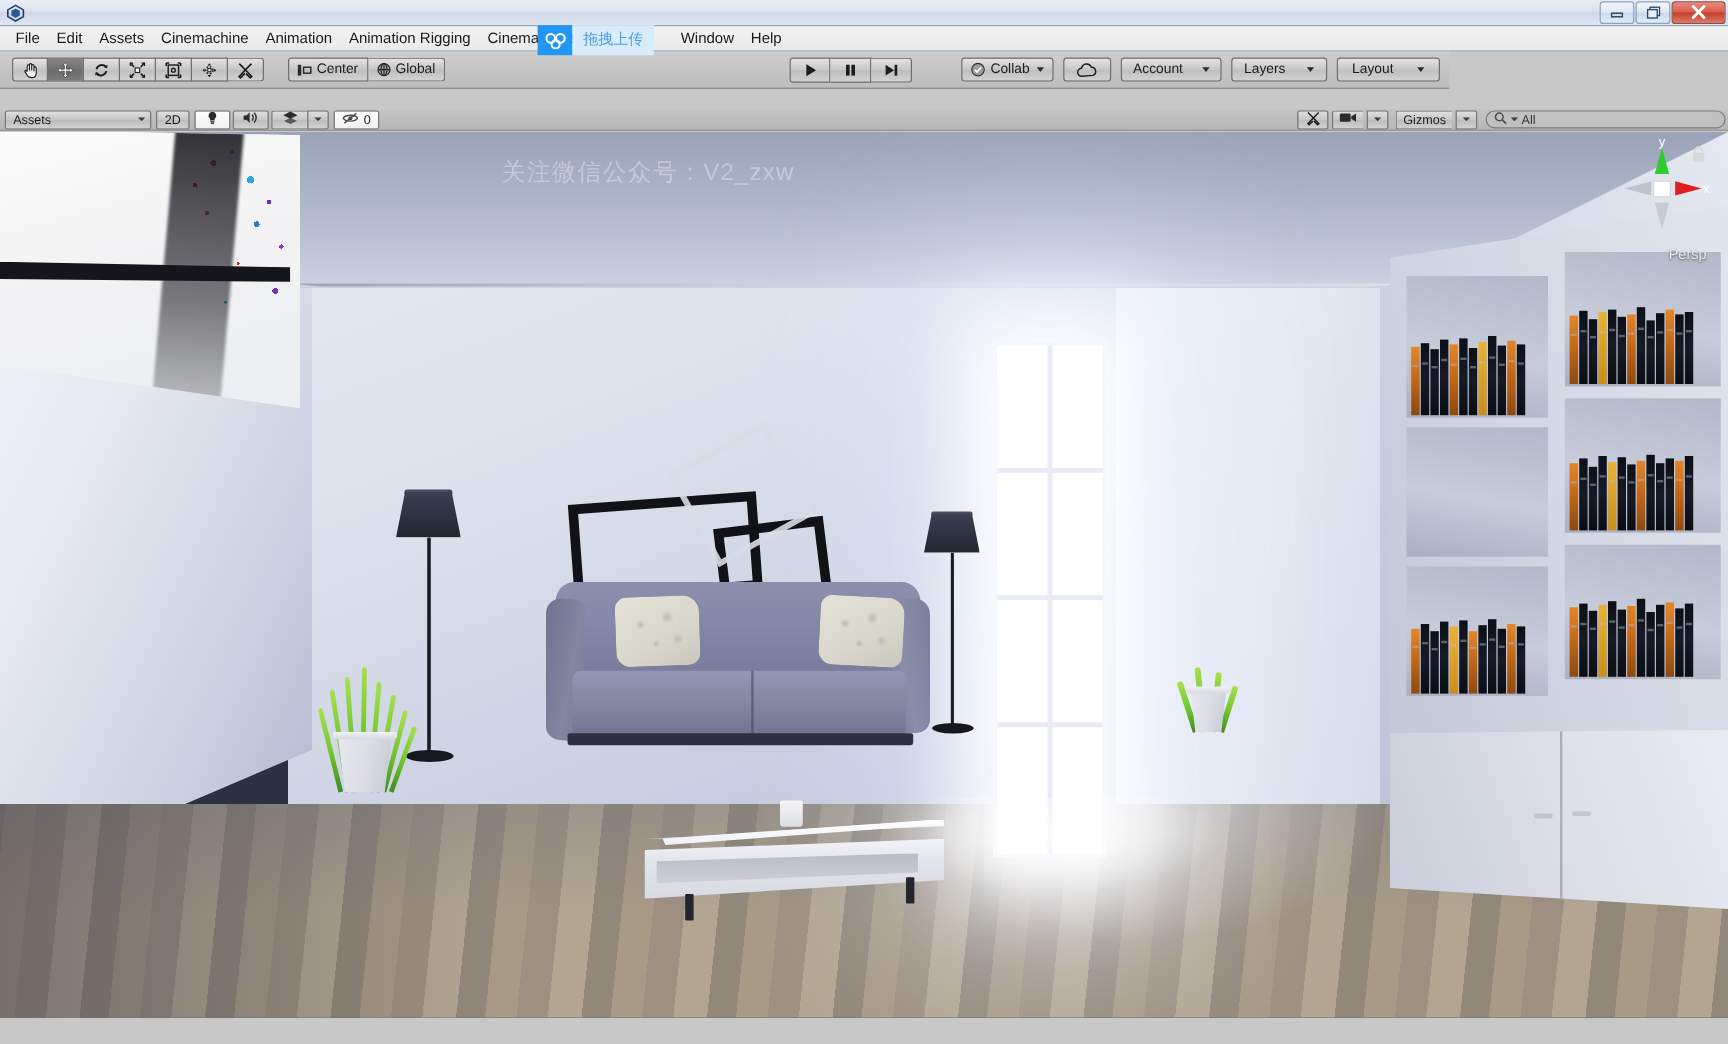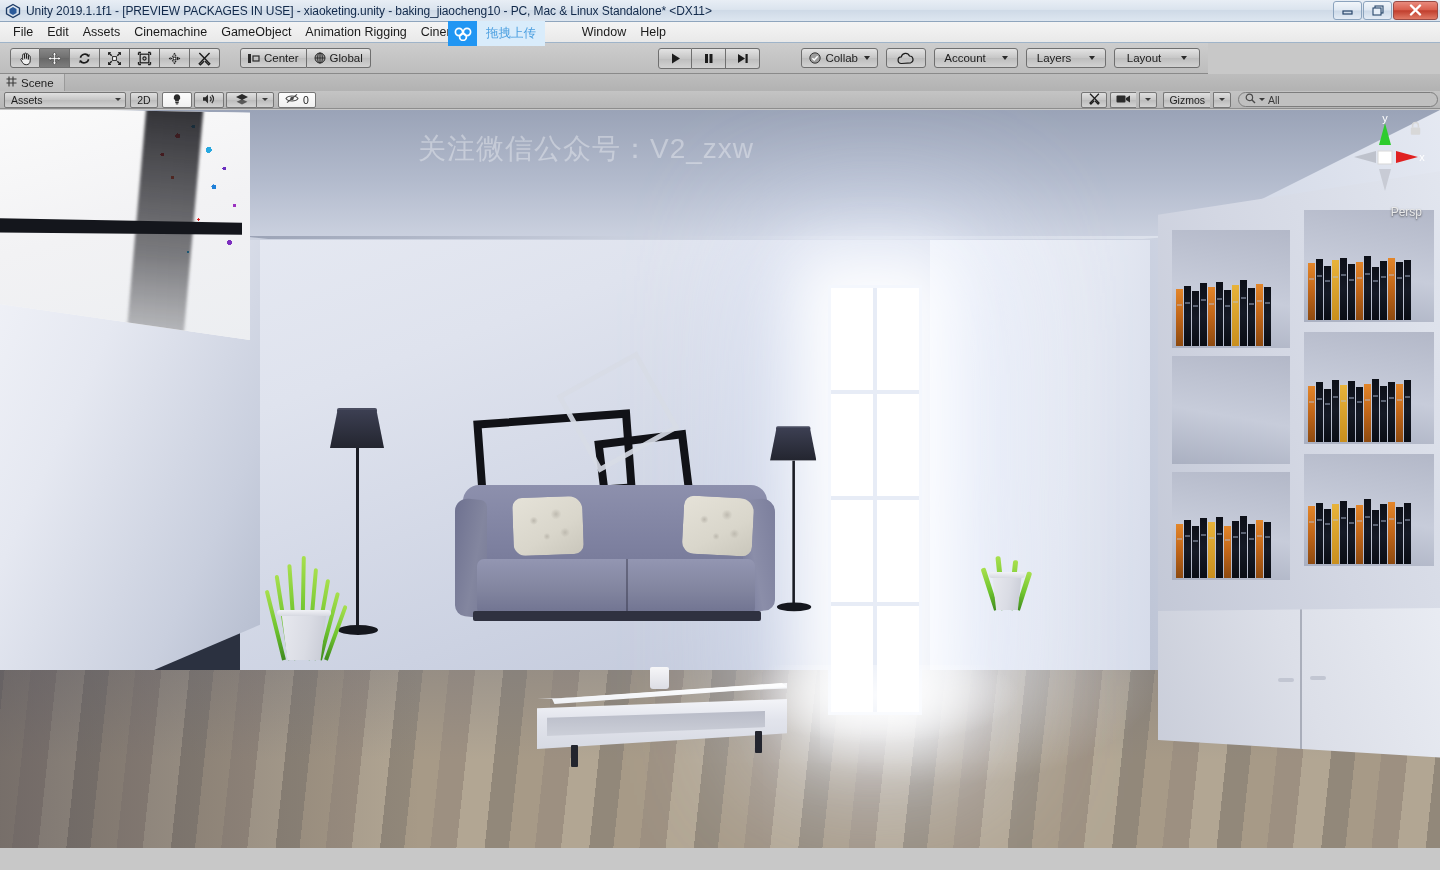--- a/index.html
+++ b/index.html
@@ -421,21 +421,21 @@
     position:absolute; left:1158px; top:498px; width:290px; height:150px;
     background:linear-gradient(250deg,#e9ecf3 0%,#dcdfe8 50%,#c9cdd9 100%);
     clip-path:polygon(0 2%, 100% 0, 100% 100%, 0 88%);
   }
   .cab-split { position:absolute; left:142px; top:0; width:2px; height:100%; background:rgba(120,126,142,.5); }
   .cab-handle { position:absolute; width:16px; height:4px; background:#c2c6d2; border-radius:2px; }
 
   
   .watermark {
     position:absolute; left:418px; top:20px; width:320px;
-    font-size:28px; color:rgba(255,255,255,.35); white-space:nowrap;
+    font-size:20px; color:rgba(255,255,255,.35); white-space:nowrap;
     letter-spacing:1px; pointer-events:none;
   }
 
   
   .gizmo { position:absolute; right:12px; top:5px; width:86px; height:110px; }
   .gizmo .lock { position:absolute; right:6px; top:6px; }
   .persp-label {
     position:absolute; right:6px; top:90px;
     color:#e9e9e9; font-size:12px; text-shadow:0 1px 2px rgba(0,0,0,.6);
   }
@@ -462,21 +462,20 @@
 
 <div id="app">
 
   <div class="titlebar">
     <span class="title-icon">
       <svg width="16" height="16" viewBox="0 0 16 16">
         <polygon points="8,1.5 14.5,5.2 14.5,10.8 8,14.5 1.5,10.8 1.5,5.2" fill="none" stroke="#1f3c66" stroke-width="1.3"></polygon>
         <polygon points="8,4 11.5,6 11.5,10 8,12 4.5,10 4.5,6" fill="#2b5a99"></polygon>
       </svg>
     </span>
-    <span class="title-text">Unity 2019.1.1f1 - [PREVIEW PACKAGES IN USE] - xiaoketing.unity - baking_jiaocheng10 - PC, Mac &amp; Linux Standalone* &lt;DX11&gt;</span>
     <div class="win-buttons">
       <div class="win-btn">
         <svg width="11" height="9" viewBox="0 0 11 9">
             <rect x="1" y="5" width="9" height="3" fill="none" stroke="#28476b" stroke-width="1.2"></rect>
           </svg>
       </div>
       <div class="win-btn">
         <svg width="12" height="11" viewBox="0 0 12 11">
           <rect x="3" y="1" width="8" height="7" fill="none" stroke="#28476b" stroke-width="1.1"></rect>
           <rect x="1" y="3" width="8" height="7" fill="#e6eef7" stroke="#28476b" stroke-width="1.1"></rect>
@@ -488,21 +487,21 @@
         </svg>
       </div>
     </div>
   </div>
 
   <div class="menubar">
     <div class="menu-item">File</div>
     <div class="menu-item">Edit</div>
     <div class="menu-item">Assets</div>
     <div class="menu-item">Cinemachine</div>
-    <div class="menu-item">GameObject</div>
+    <div class="menu-item">Animation</div>
     <div class="menu-item">Animation Rigging</div>
     <div class="menu-item">Cinemachine</div>
     <div class="menu-item" style="margin-left:74px">Window</div>
     <div class="menu-item">Help</div>
   </div>
 
   <div class="upload-widget">
     <div class="upload-icon-box">
       <svg width="18" height="14" viewBox="0 0 18 14">
         <circle cx="5" cy="5" r="3.6" fill="none" stroke="#fff" stroke-width="1.7"></circle>
@@ -651,30 +650,20 @@
         <span>Layers</span>
         <span class="caret" style="margin-left:18px"></span>
       </div>
       <div class="ubtn only dd" style="min-width:86px">
         <span>Layout</span>
         <span class="caret" style="margin-left:20px"></span>
       </div>
     </div>
   </div>
 
-  <div class="tabstrip">
-    <div class="tab">
-      <span>
-        <svg width="11" height="11" viewBox="0 0 11 11">
-          <path d="M3 0.5 V10.5 M7 0.5 V10.5 M0.5 3 H10.5 M0.5 7 H10.5" stroke="#3a3a3a" stroke-width="1.1"></path>
-        </svg>
-      </span>
-      <span>Scene</span>
-    </div>
-  </div>
 
   <div class="sceneToolbar">
     <div class="st shaded-dd">
       <span>Assets</span>
       <span class="mini-caret"></span>
     </div>
     <div class="st" style="margin-left:4px; min-width:28px">
       <span>2D</span>
     </div>
     <div class="st sel" style="margin-left:4px; min-width:30px">

